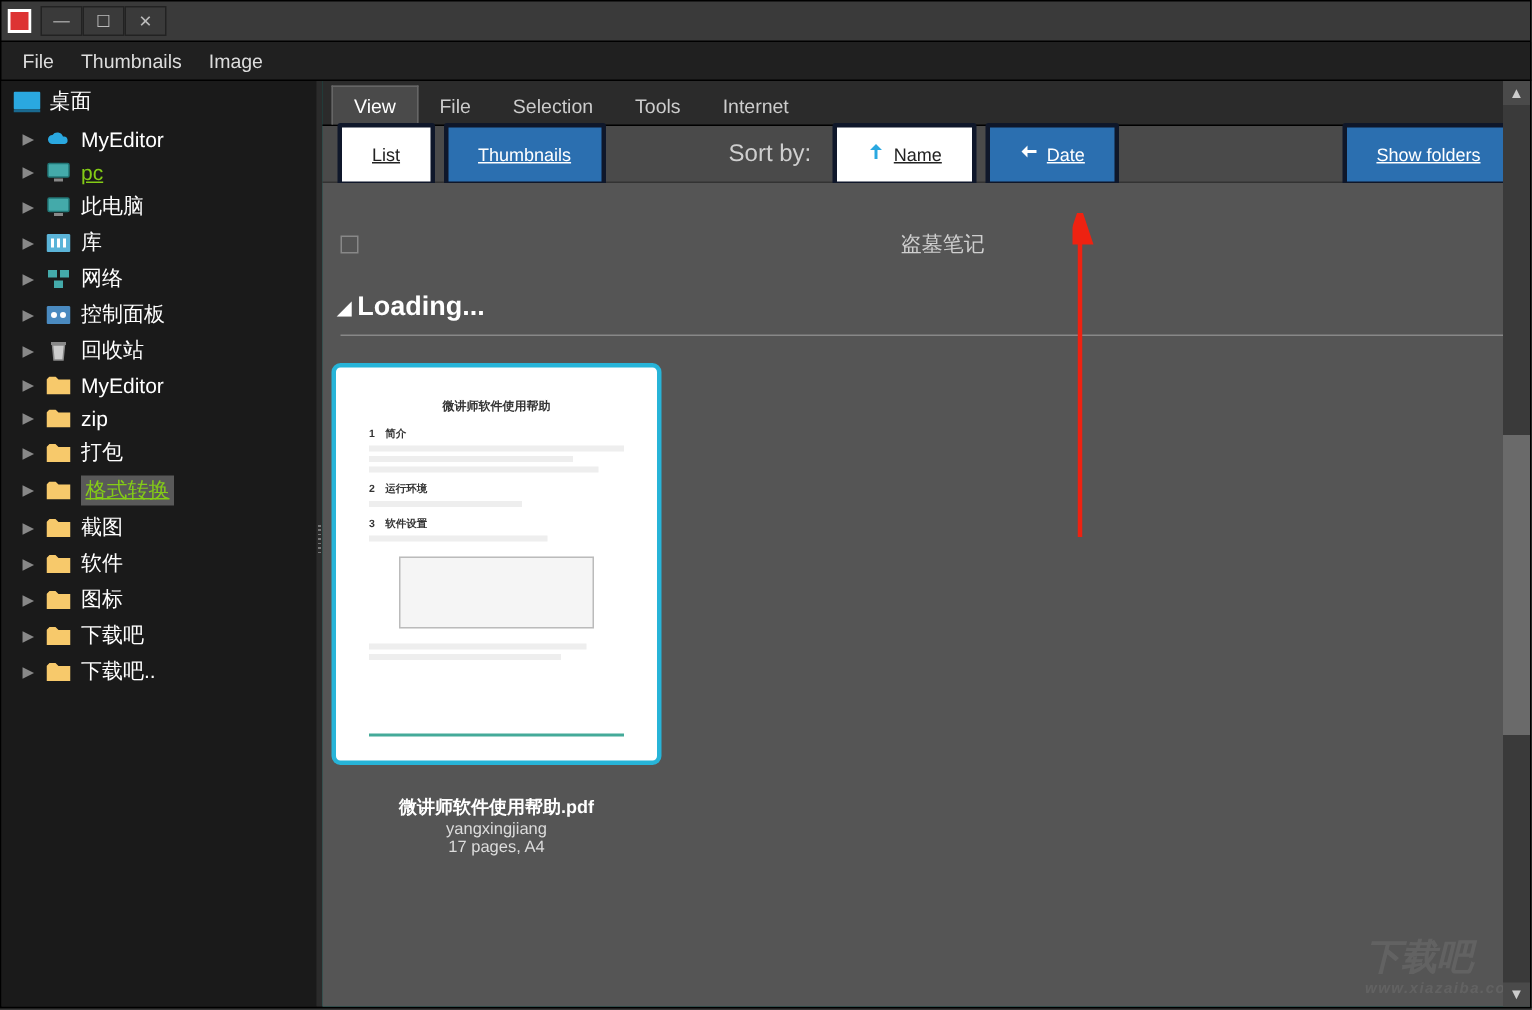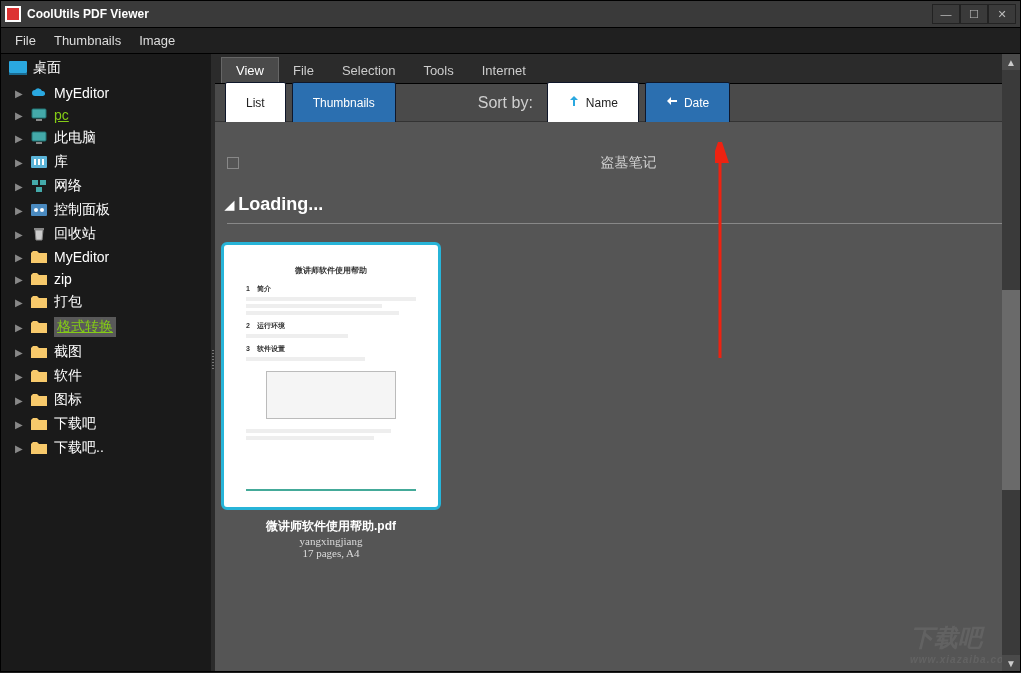--- a/index.html
+++ b/index.html
@@ -25,21 +25,21 @@
 .tree-item .ico { width:18px; height:16px; margin-right:6px; display:inline-flex; align-items:center; justify-content:center; }
 .tree-item.highlight .lbl { color:#84cc16;text-decoration:underline; }
 .lbl { white-space:nowrap; }
 
 .main { flex:1; background:#0f766e; display:flex; flex-direction:column; position:relative; }
 .tabs { height:30px; background:#2b2b2b; border-bottom:1px solid #000; display:flex; align-items:flex-end; gap:0; padding-left:6px; }
 .tab { padding:5px 14px; color:#ccc; font-size:13px; }
 .tab.active { background:#4a4a4a; border:1px solid #666; border-bottom:none; color:#fff; }
 
 .toolbar { height:38px; background:#4a4a4a; display:flex; align-items:center; padding:0 10px; gap:6px; border-bottom:1px solid #333; }
-.btn { height:42px; padding:0 20px; font-size:12px; display:flex; align-items:center; justify-content:center; gap:6px; border:1px solid #0f172a; border-radius:2px; color:#fff; cursor:pointer; }
+.btn { height:42px; padding:0 20px; font-size:12px; display:flex; align-items:center; justify-content:center; gap:6px; border:3px solid #0f172a; border-radius:2px; color:#fff; cursor:pointer;text-decoration:underline; }
 .btn.white { background:#fff; color:#222; }
 .btn.blue { background:#2b6fb0; }
 .toolbar .gap { flex:1; }
 .sortlbl { color:#cfcfcf; font-size:16px; margin-right:8px; }
 
 .content { flex:1; background:#555; overflow:hidden; position:relative; padding:10px 6px; }
 
 .folder-row { display:flex; gap:20px; margin:22px 6px 8px; }
 .folder-cell { flex:1; display:flex; align-items:center; gap:10px; }
 .chk { width:12px; height:12px; border:1px solid #888; }
@@ -48,22 +48,22 @@
 .loading-hdr { display:flex; align-items:center; gap:4px; margin:22px 4px 8px; color:#fff; font-size:18px; font-weight:bold; }
 .loading-hdr .tri { font-size:12px; }
 .hr { border:none; border-top:1px solid #888; margin:6px 6px 18px; }
 
 .thumb-card { width:220px; }
 .thumb-frame { border:3px solid #27b4d8; border-radius:6px; background:#fff; padding:6px; height:268px; display:flex; align-items:center; justify-content:center; }
 .page-preview { width:100%; height:100%; background:#fff; position:relative; overflow:hidden; font-size:7px; color:#333; padding:14px 16px; }
 .page-preview .pv-title { text-align:center; font-weight:bold; font-size:8px; margin-bottom:8px; }
 .page-preview .pv-line { height:4px; background:#eee; margin:3px 0; }
 .page-preview .pv-box { border:1px solid #bbb; height:48px; margin:10px 20px; background:#f5f5f5; }
-.thumb-meta { text-align:center; color:#fff; font-size:12px; margin-top:8px; font-weight:bold; }
-.thumb-meta .sub { font-weight:normal; font-size:11px; color:#dcdcdc;font-family:Liberation Serif, serif; }
+.thumb-meta { text-align:center; color:#fff; font-size:12px; margin-top:20px; font-weight:bold; }
+.thumb-meta .sub { font-weight:normal; font-size:11px; color:#dcdcdc; }
 
 .vscroll { position:absolute; right:0; top:0; bottom:0; width:18px; background:#3a3a3a; display:flex; flex-direction:column; }
 .vscroll .arr { height:16px; background:#4a4a4a; color:#ccc; font-size:10px; display:flex; align-items:center; justify-content:center; }
 .vscroll .track { flex:1; }
 .vscroll .thumb { height:200px; background:#6a6a6a; margin-top:220px; }
 
 .arrow-annot { position:absolute; left:500px; top:20px; pointer-events:none; }
 
 .watermark { position:absolute; right:6px; bottom:6px; color:#777; font-size:24px; font-weight:bold; font-style:italic; opacity:.4; }
 .watermark .sub { font-size:10px; display:block; letter-spacing:1px; }
@@ -74,21 +74,20 @@
 </head>
 <body>
 
 <div class="titlebar">
   <span class="app-icon">
     <svg width="16" height="16">
         <rect width="16" height="16" fill="#fff"></rect>
         <rect x="2" y="2" width="12" height="12" fill="#d33"></rect>
       </svg>
   </span>
-  <span class="title">CoolUtils PDF Viewer</span>
   <div class="win-btns">
     <div class="win-btn">—</div>
     <div class="win-btn">☐</div>
     <div class="win-btn">✕</div>
   </div>
 </div>
 
 <div class="menubar">
   <span>File</span>
   <span>Thumbnails</span>
@@ -287,20 +286,21 @@
             </svg></span>
         <span>Name</span>
       </div>
       <div class="btn blue">
         <span><svg width="12" height="12">
               <path d="M1 6 L5 2 L5 5 L11 5 L11 7 L5 7 L5 10 Z" fill="#fff"></path>
             </svg></span>
         <span>Date</span>
       </div>
       <div class="gap"></div>
+      <div class="btn blue">Show folders</div>
     </div>
 
     <div class="content">
       <div class="folder-row">
         <div class="folder-cell">
           <span class="chk"></span>
           <span class="folder-name">盗墓笔记</span>
         </div>
       </div>
 

